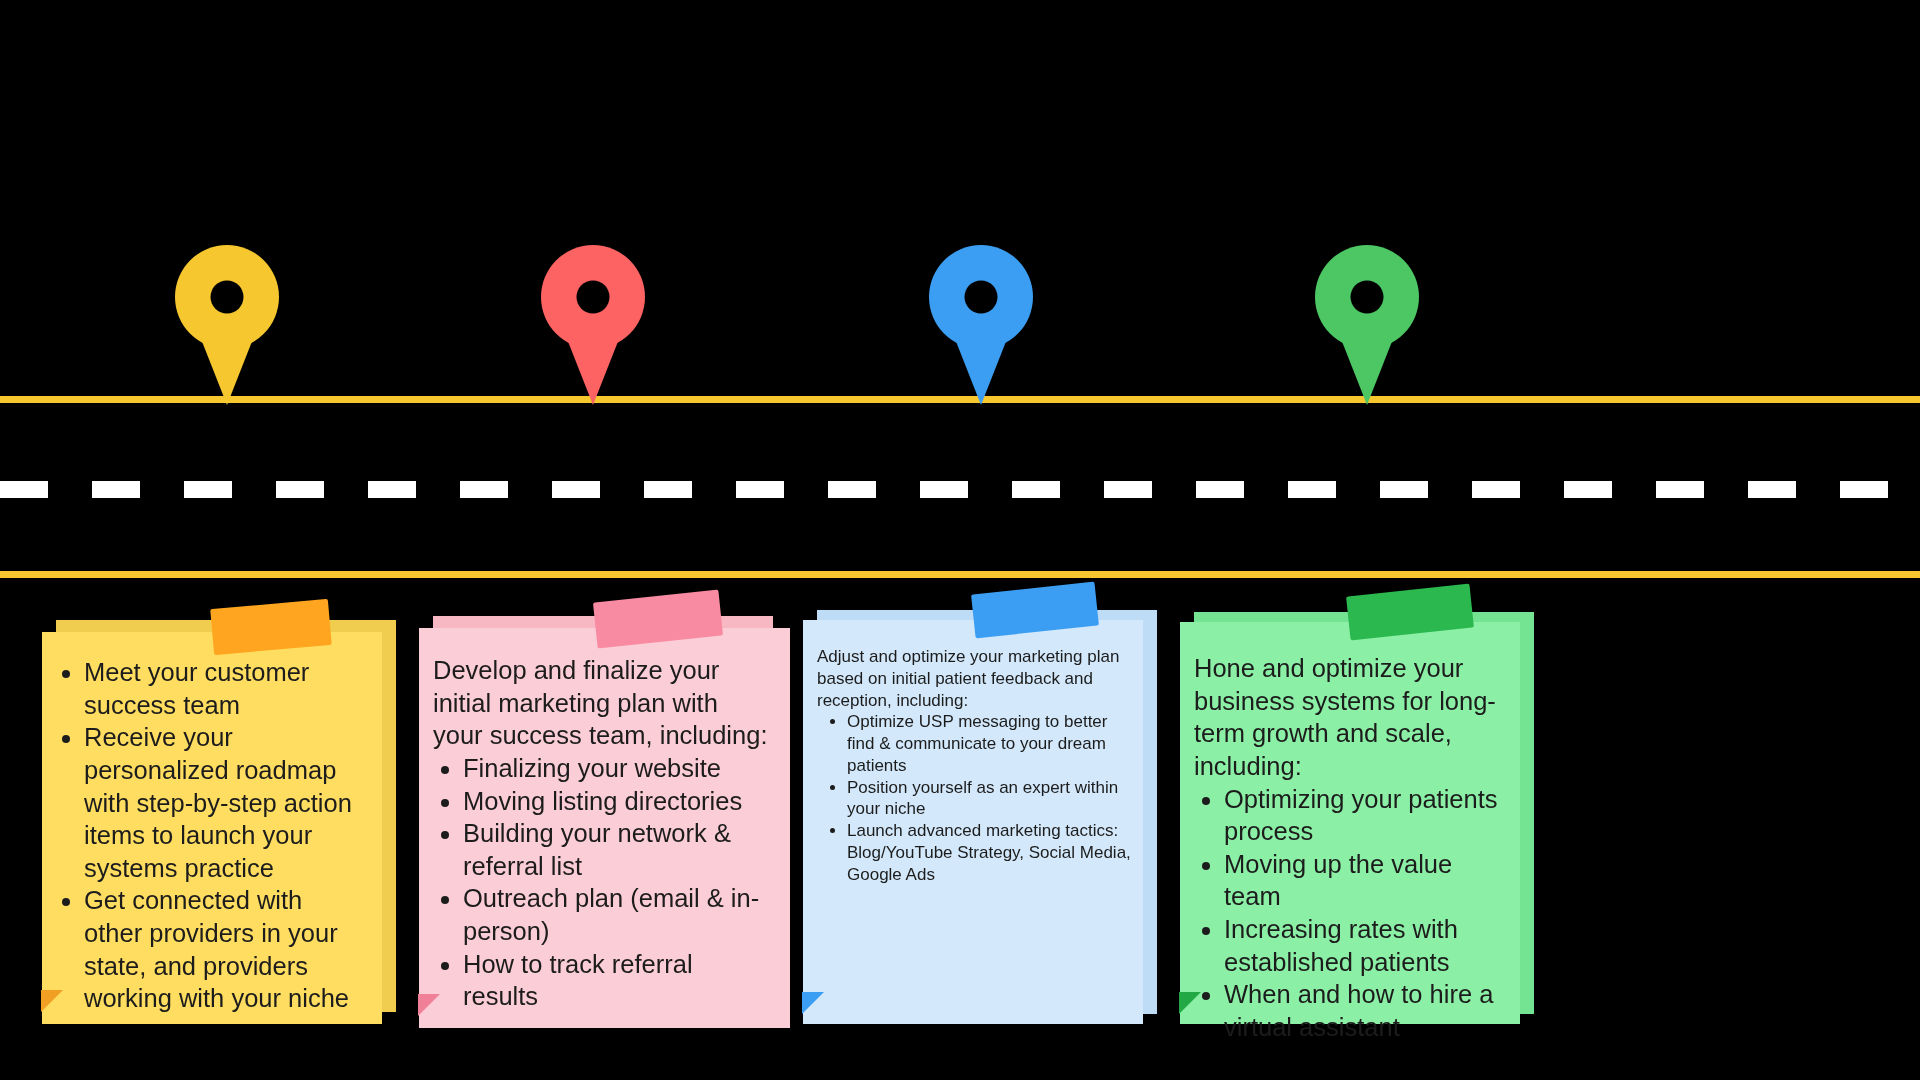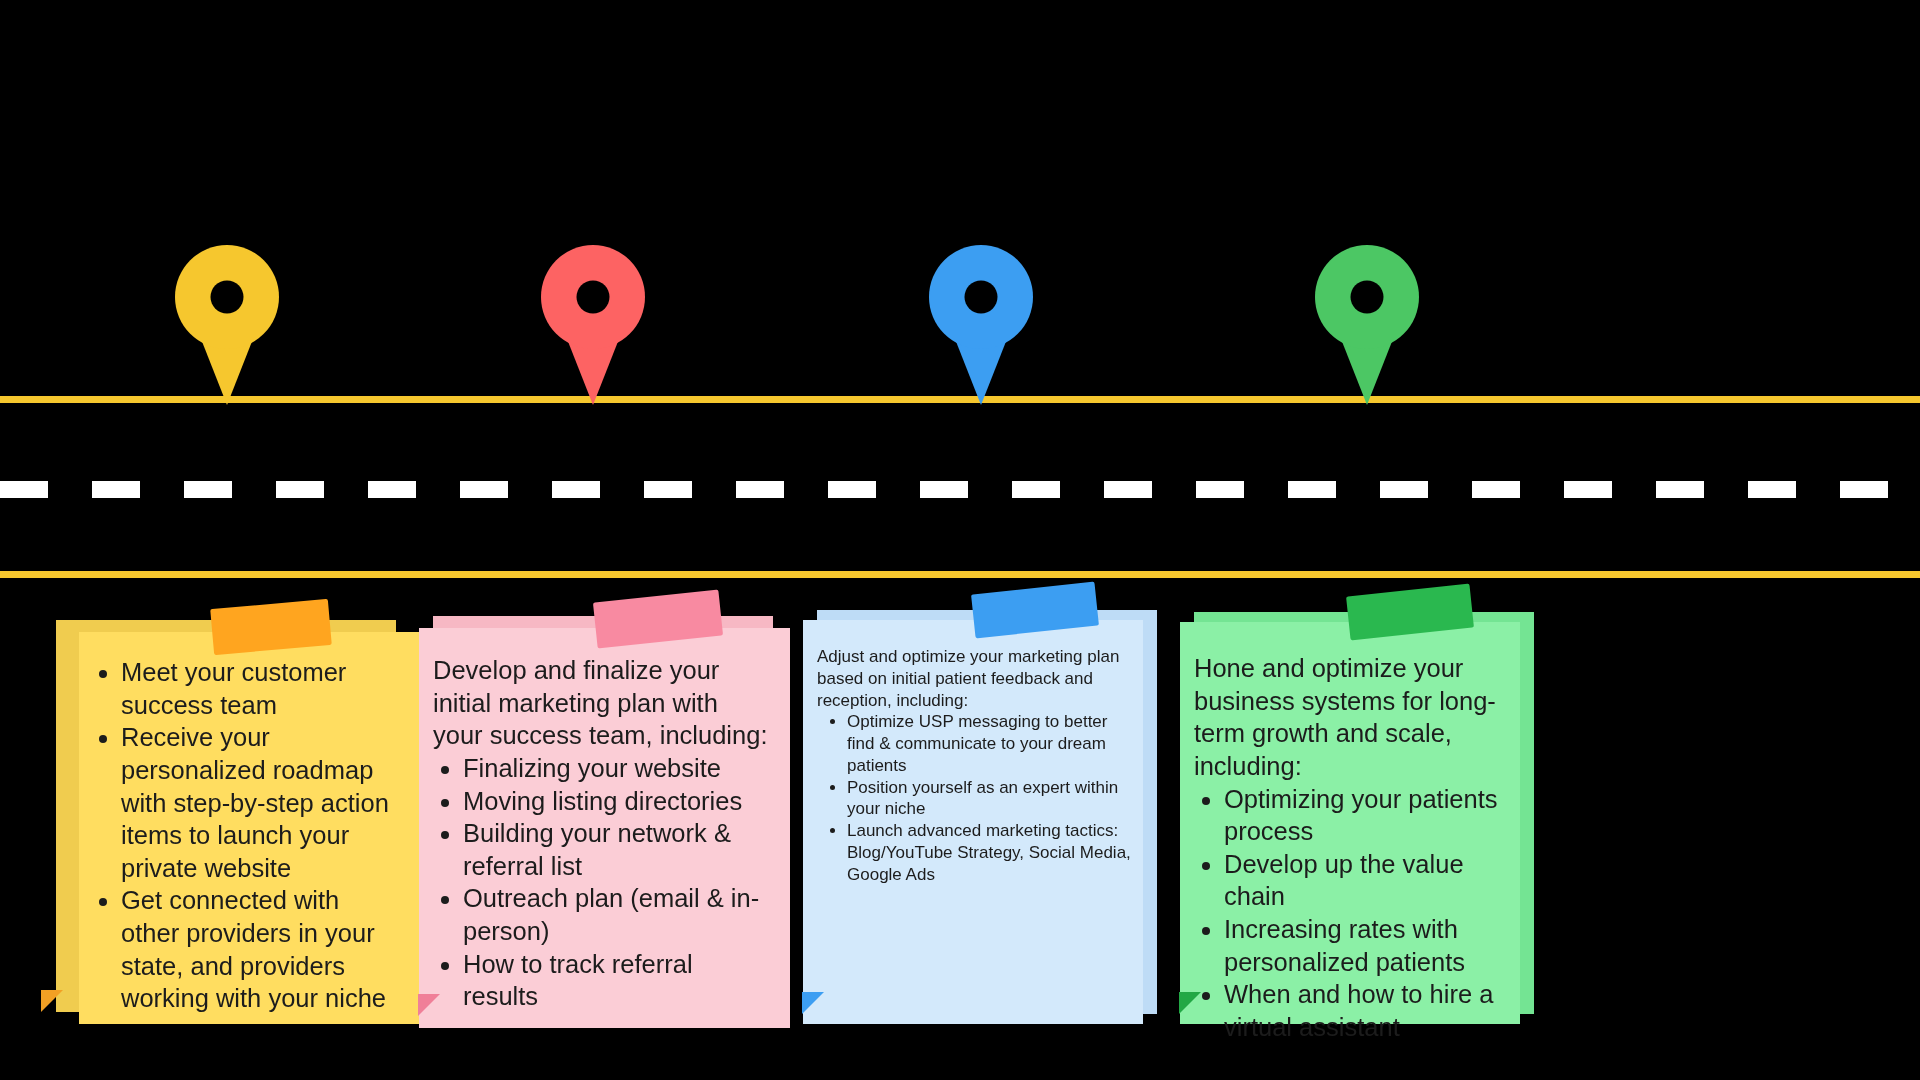--- a/index.html
+++ b/index.html
@@ -161,25 +161,25 @@
       <div class="pin" style="left: 1315px; top: 245px; --pin-color: #4cc764;">
         <div class="pin-tail"></div>
         <div class="pin-head"></div>
         <div class="pin-hole"></div>
       </div>
     </div>
 
   <div id="notes-layer">
       <div style="position: absolute; left: 42px; top: 632px; width: 370px; height: 422px;">
         <div class="note-shadow" style="left: 14px; top: -12px; width: 340px; height: 392px; background: rgb(240, 204, 79);"></div>
-        <div class="note-body note" style="left: 0px; top: 0px; width: 340px; height: 392px; background: rgb(255, 221, 96); padding: 24px 22px 18px 16px; font-size: 25.5px; margin-left: 37px;">
+        <div class="note-body note" style="left: 0px; top: 0px; width: 340px; height: 392px; background: rgb(255, 221, 96); padding: 24px 22px 18px 16px; font-size: 25.5px;">
           <div class="note-content">
             <ul class="note-list top-level">
               <li>Meet your customer success team</li>
-              <li>Receive your personalized roadmap with step-by-step action items to launch your private website</li>
+              <li>Receive your personalized roadmap with step-by-step action items to launch your systems practice</li>
               <li>Get connected with other providers in your state, and providers working with your niche</li>
             </ul>
           </div>
         </div>
         <div class="tape" style="left: 170px; top: -28px; width: 118px; height: 46px; background: rgb(255, 165, 31); transform: rotate(-5deg);"></div>
         <div class="corner-fold" style="left: -1px; top: 358px; border-left: 22px solid rgb(242, 160, 36); border-bottom: 22px solid transparent;"></div>
       </div>
       <div style="position: absolute; left: 419px; top: 628px; width: 370px; height: 430px;">
         <div class="note-shadow" style="left: 14px; top: -12px; width: 340px; height: 400px; background: rgb(247, 184, 196);"></div>
         <div class="note-body note" style="left: 0px; top: 0px; width: 371px; height: 400px; background: rgb(251, 205, 214); padding: 26px 16px 16px 14px; font-size: 25.5px;">
@@ -212,22 +212,22 @@
         <div class="tape" style="left: 170px; top: -32px; width: 124px; height: 44px; background: rgb(60, 158, 242); transform: rotate(-6deg);"></div>
         <div class="corner-fold" style="left: -1px; top: 372px; border-left: 22px solid rgb(60, 158, 242); border-bottom: 22px solid transparent;"></div>
       </div>
       <div style="position: absolute; left: 1180px; top: 622px; width: 370px; height: 432px;">
         <div class="note-shadow" style="left: 14px; top: -10px; width: 340px; height: 402px; background: rgb(116, 228, 147);"></div>
         <div class="note-body note" style="left: 0px; top: 0px; width: 340px; height: 402px; background: rgb(139, 240, 166); padding: 30px 10px 0 14px; font-size: 25.5px;">
           <div class="note-content">
             <p class="note-intro">Hone and optimize your business systems for long-term growth and scale, including:</p>
             <ul class="note-list">
               <li>Optimizing your patients process</li>
-              <li>Develop up the value chain</li>
-              <li>Increasing rates with personalized patients</li>
+              <li>Moving up the value team</li>
+              <li>Increasing rates with established patients</li>
               <li>When and how to hire a virtual assistant</li>
             </ul>
           </div>
         </div>
         <div class="tape" style="left: 168px; top: -32px; width: 124px; height: 44px; background: rgb(42, 184, 79); transform: rotate(-6deg);"></div>
         <div class="corner-fold" style="left: -1px; top: 370px; border-left: 22px solid rgb(34, 168, 69); border-bottom: 22px solid transparent;"></div>
       </div>
     </div>
 
 </div>

